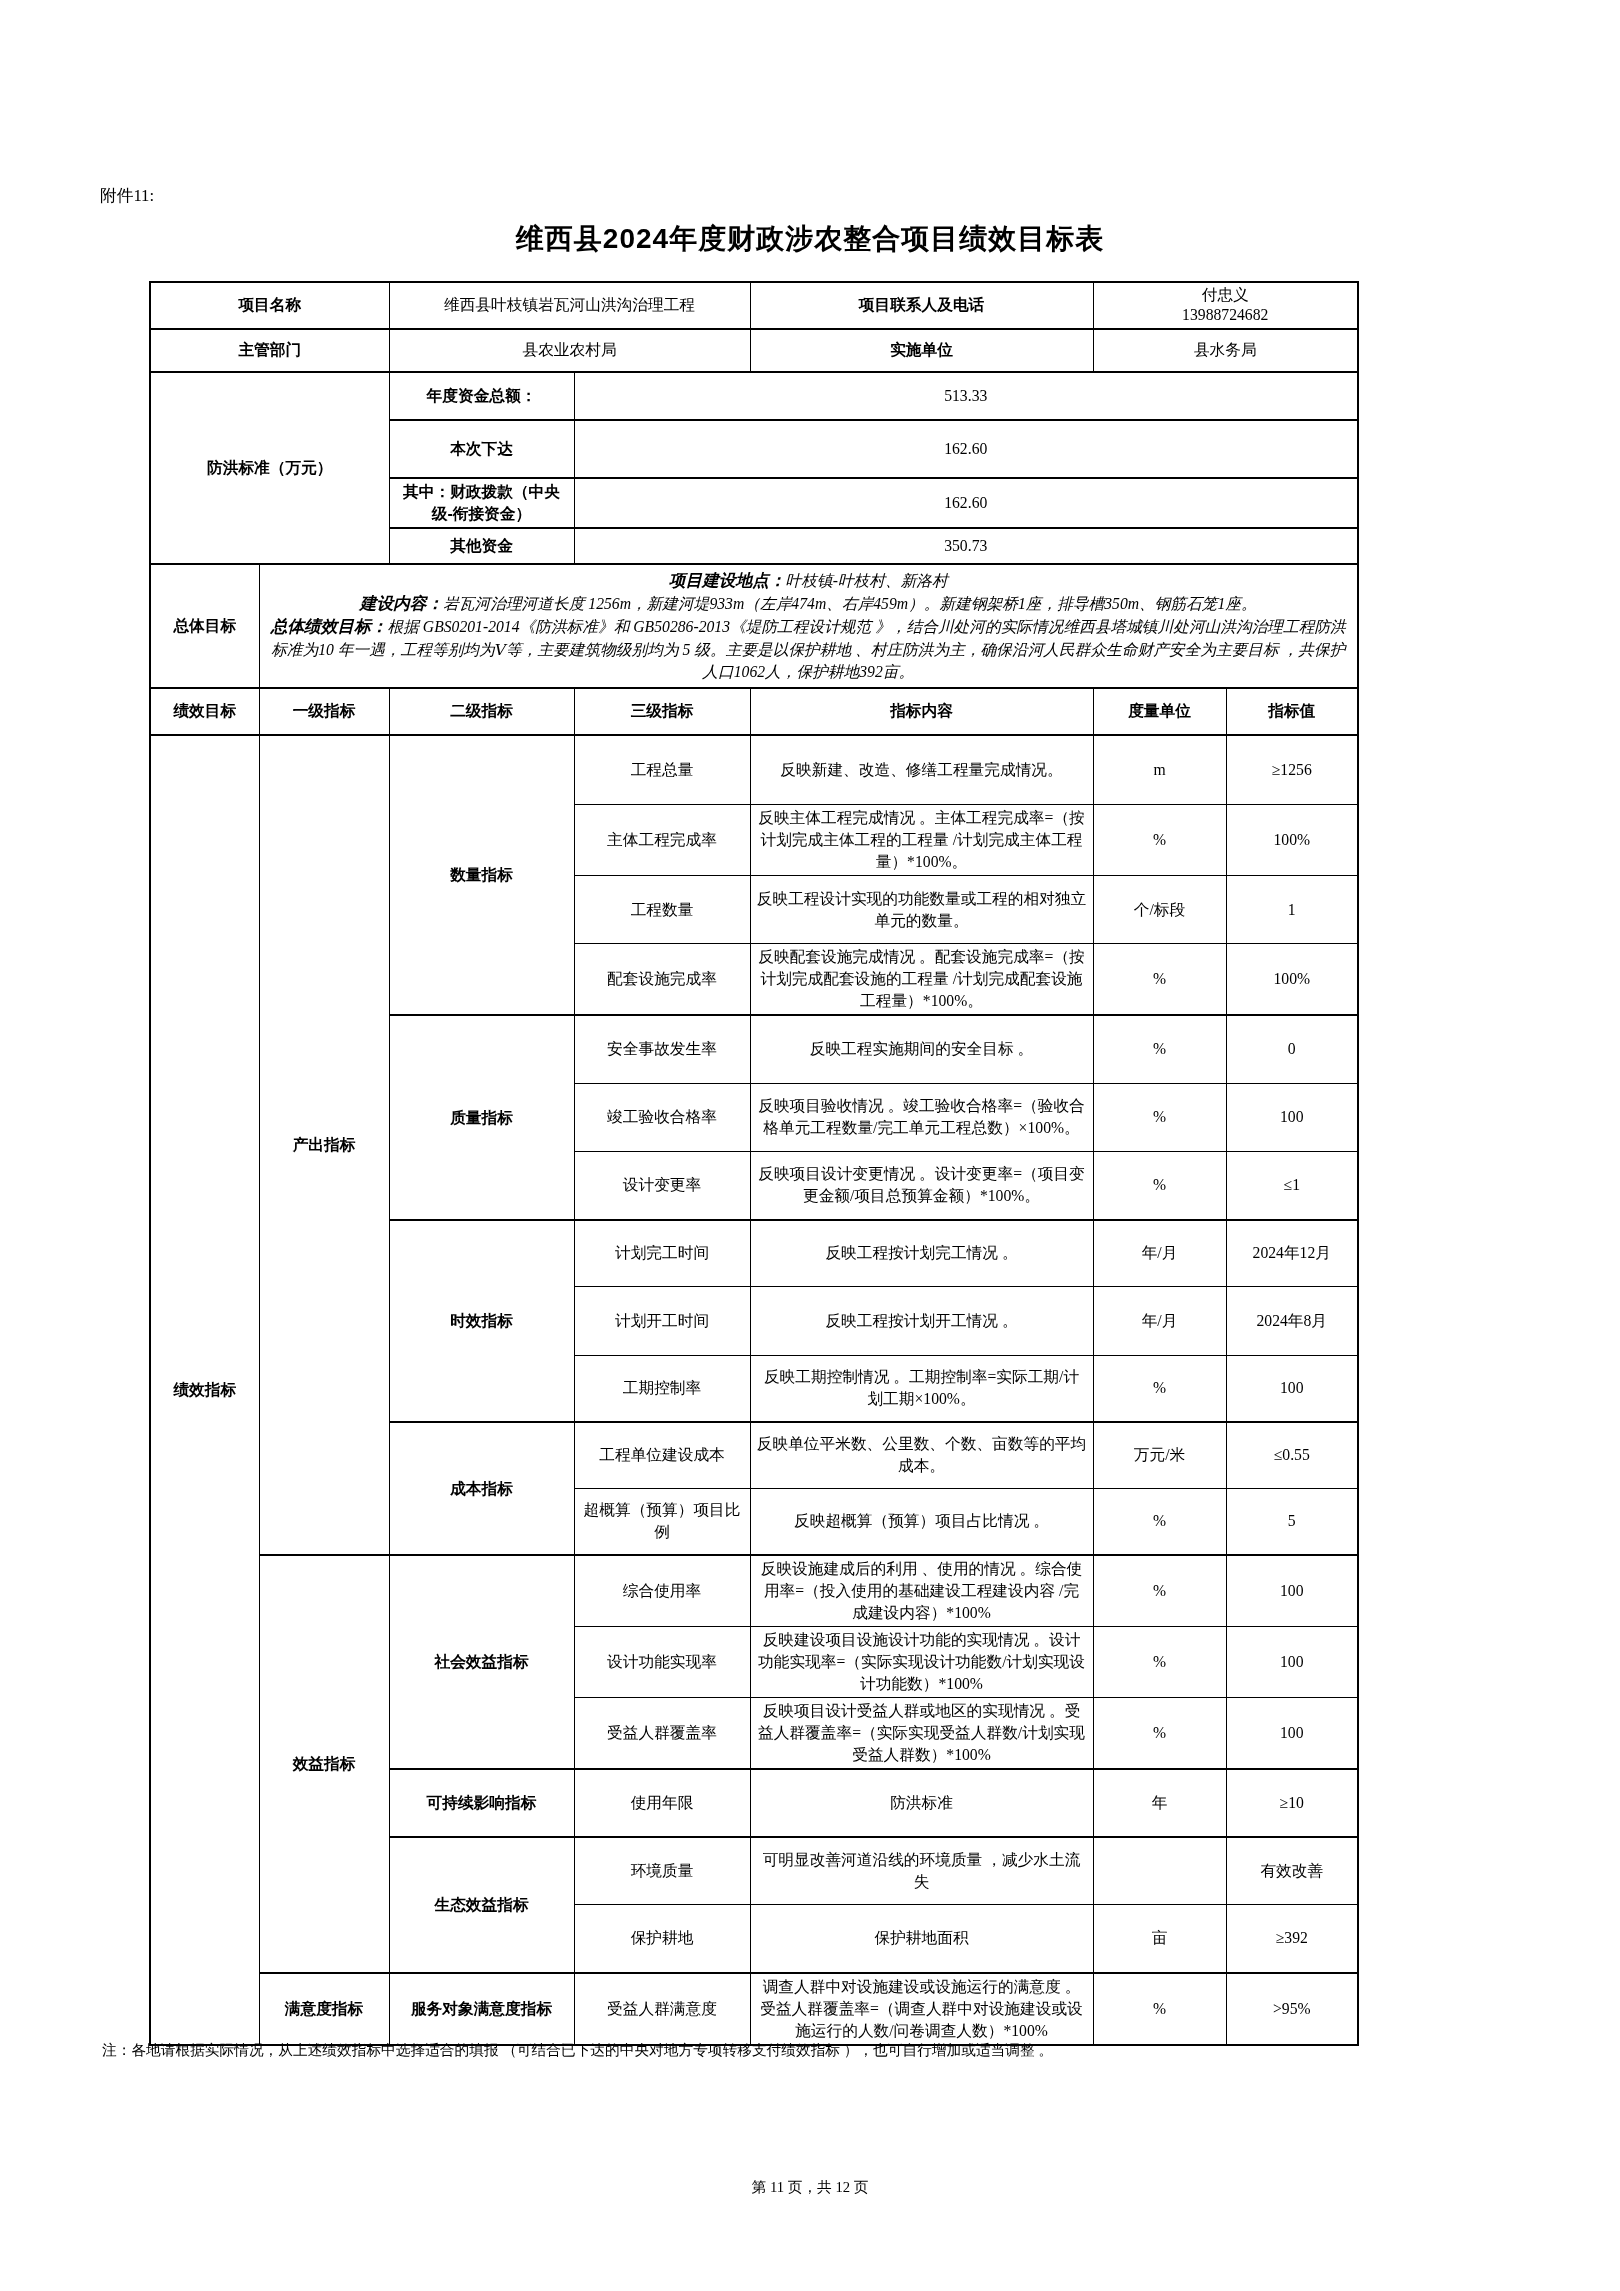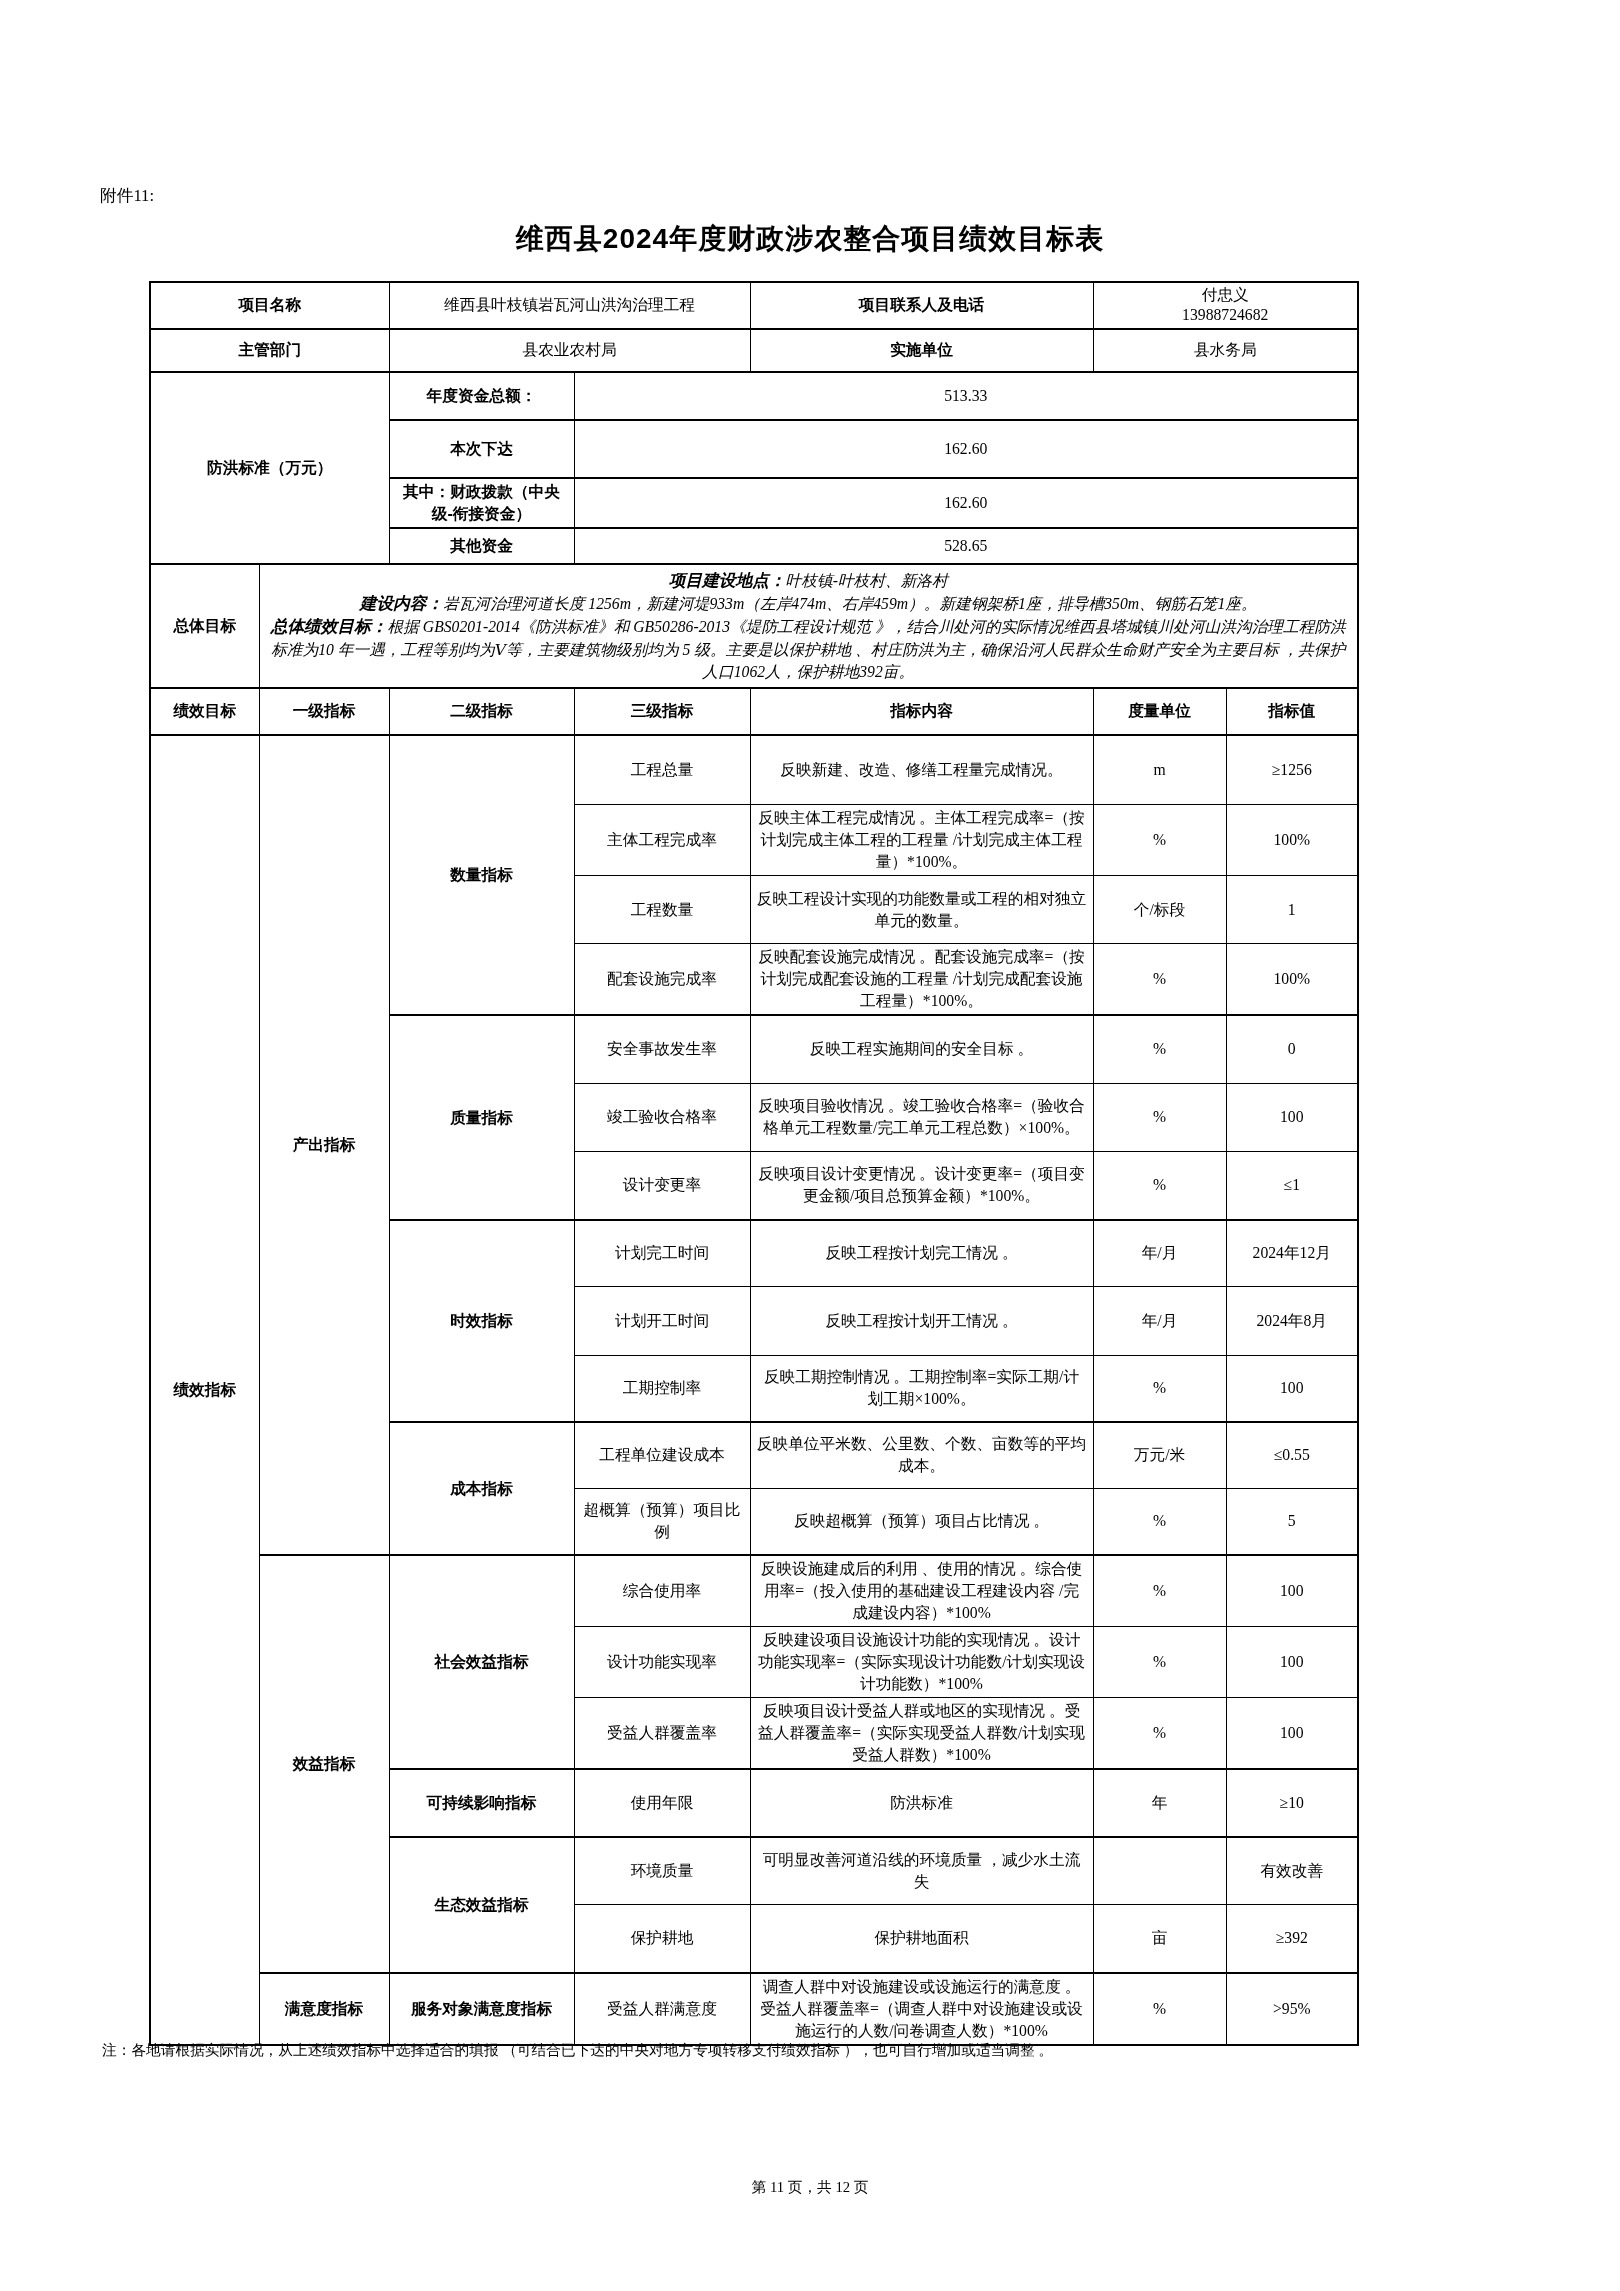--- a/index.html
+++ b/index.html
@@ -72,21 +72,21 @@
   <tr class="hb" style="height:58px">
     <td class="hei">本次下达</td>
     <td class="val" colspan="4">162.60</td>
   </tr>
   <tr class="hb" style="height:48px">
     <td class="hei leftcell">其中：财政拨款（中央级-衔接资金）</td>
     <td class="val" colspan="4">162.60</td>
   </tr>
   <tr class="hb" style="height:36px">
     <td class="hei">其他资金</td>
-    <td class="val" colspan="4">528.65</td>
+    <td class="val" colspan="4">350.73</td>
   </tr>
 
   <tr class="hb" style="height:124px">
     <td class="hei">总体目标</td>
     <td class="goal-cell" colspan="6">
       <div class="goal-line"><span class="hei">项目建设地点：</span><span>叶枝镇-叶枝村、新洛村</span></div>
       <div class="goal-line"><span class="hei">建设内容：</span><span>岩瓦河治理河道长度 1256m，新建河堤933m（左岸474m、右岸459m）。新建钢架桥1座，排导槽350m、钢筋石笼1座。</span></div>
       <div class="goal-line"><span class="hei">总体绩效目标：</span><span>根据 GBS0201-2014《防洪标准》和 GB50286-2013《堤防工程设计规范 》，结合川处河的实际情况维西县塔城镇川处河山洪沟治理工程防洪标准为10 年一遇，工程等别均为Ⅴ等，主要建筑物级别均为 5 级。主要是以保护耕地 、村庄防洪为主，确保沿河人民群众生命财产安全为主要目标 ，共保护人口1062人，保护耕地392亩。</span></div>
     </td>
   </tr>

